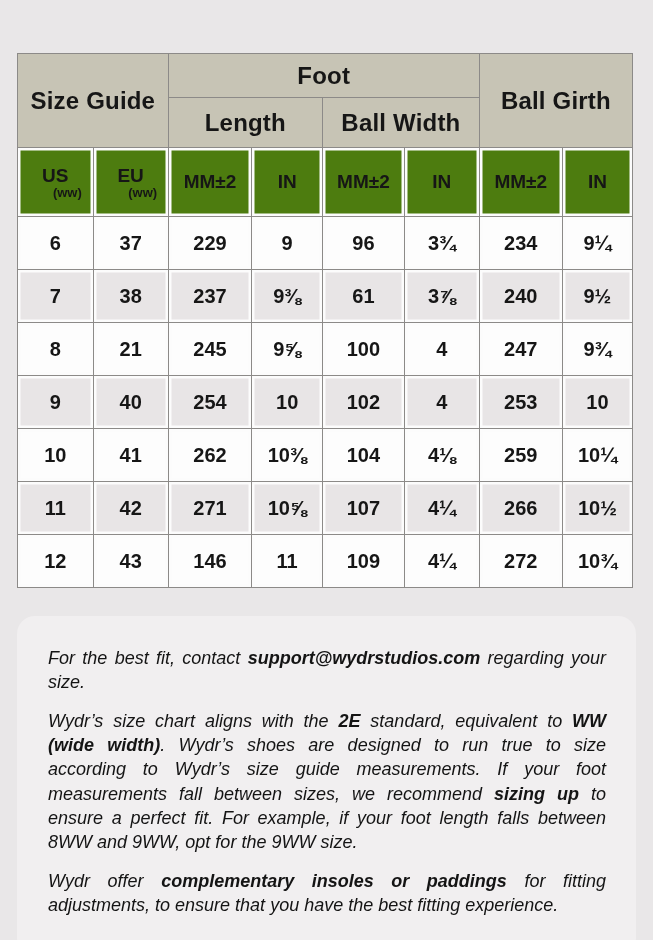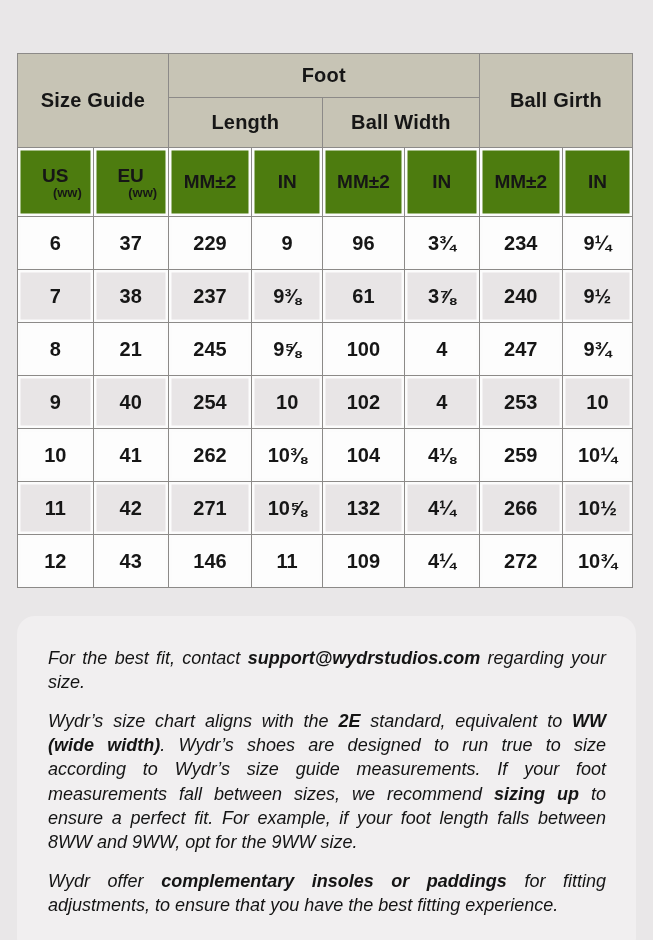--- a/index.html
+++ b/index.html
@@ -27,21 +27,21 @@
     font-weight: bold;
     overflow: hidden;
   }
   tr.group-row-1 { height: 44px; }
   tr.group-row-2 { height: 50px; }
   tr.col-header-row { height: 69px; }
   tbody tr.data-row { height: 53px; }
 
   th.group-cell {
     background: #c7c4b5;
-    font-size: 20px;
+    font-size: 24px;
     letter-spacing: 0.2px;
   }
   tr.col-header-row th {
     background: #4d7c0f;
     box-shadow: inset 0 0 0 2.5px #fcfcfc;
     font-size: 19px;
   }
   tr.col-header-row th .sub {
     display: block;
     font-size: 13px;
@@ -163,21 +163,21 @@
           <td>104</td>
           <td>4⅛</td>
           <td>259</td>
           <td>10¼</td>
         </tr>
         <tr class="data-row striped">
           <td>11</td>
           <td>42</td>
           <td>271</td>
           <td>10⅝</td>
-          <td>132</td>
+          <td>107</td>
           <td>4¼</td>
           <td>266</td>
           <td>10½</td>
         </tr>
         <tr class="data-row">
           <td>12</td>
           <td>43</td>
           <td>146</td>
           <td>11</td>
           <td>109</td>

